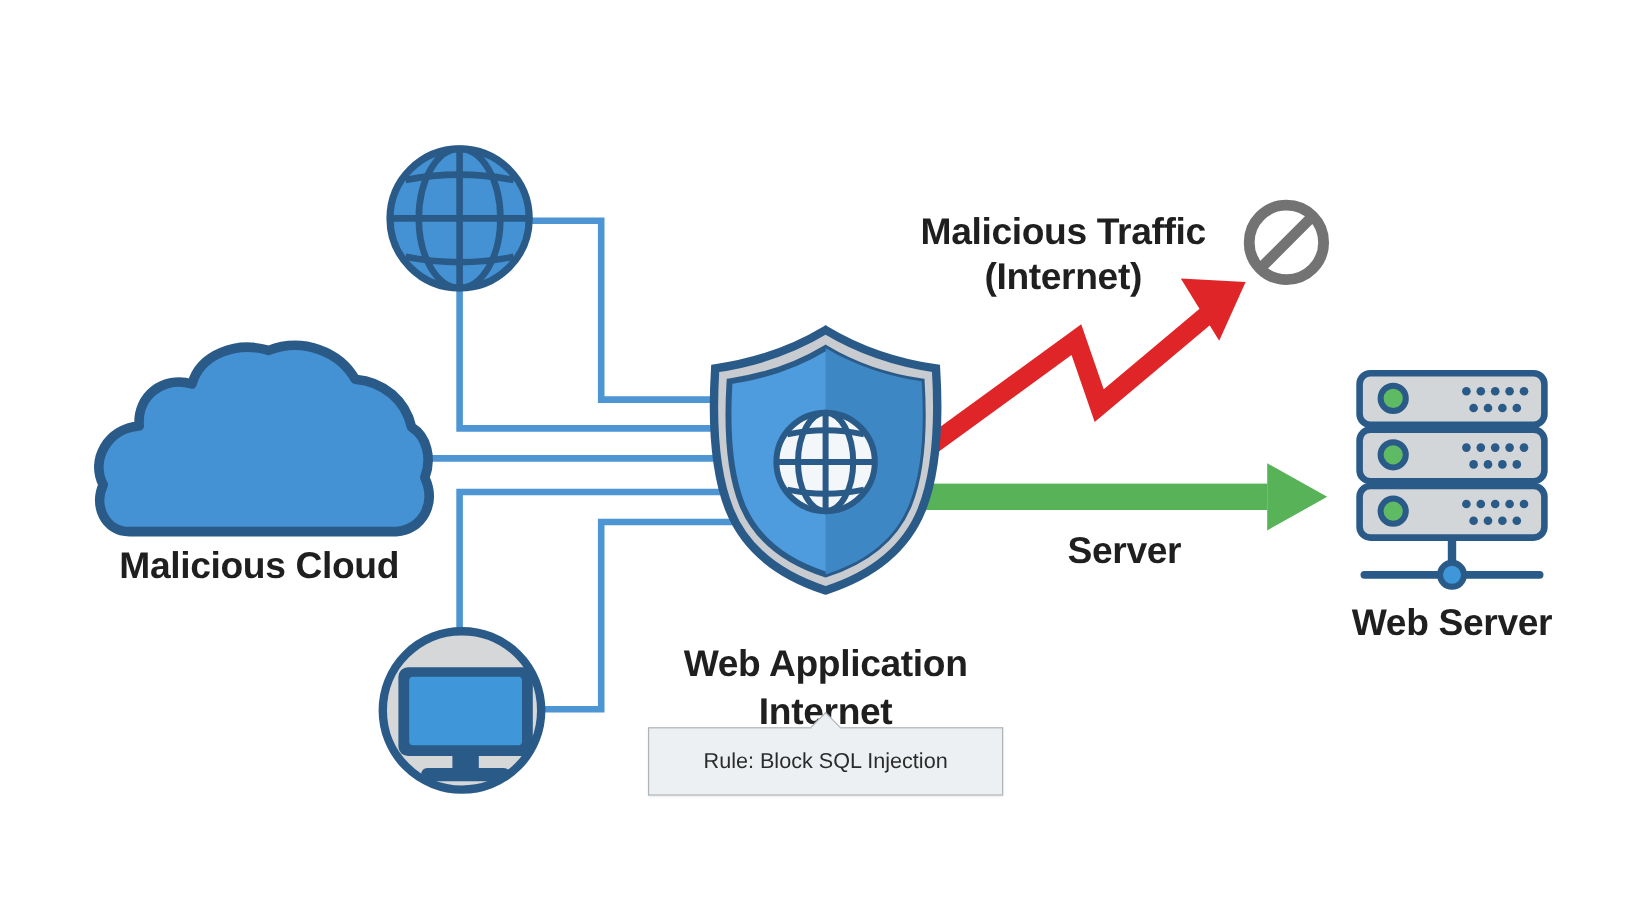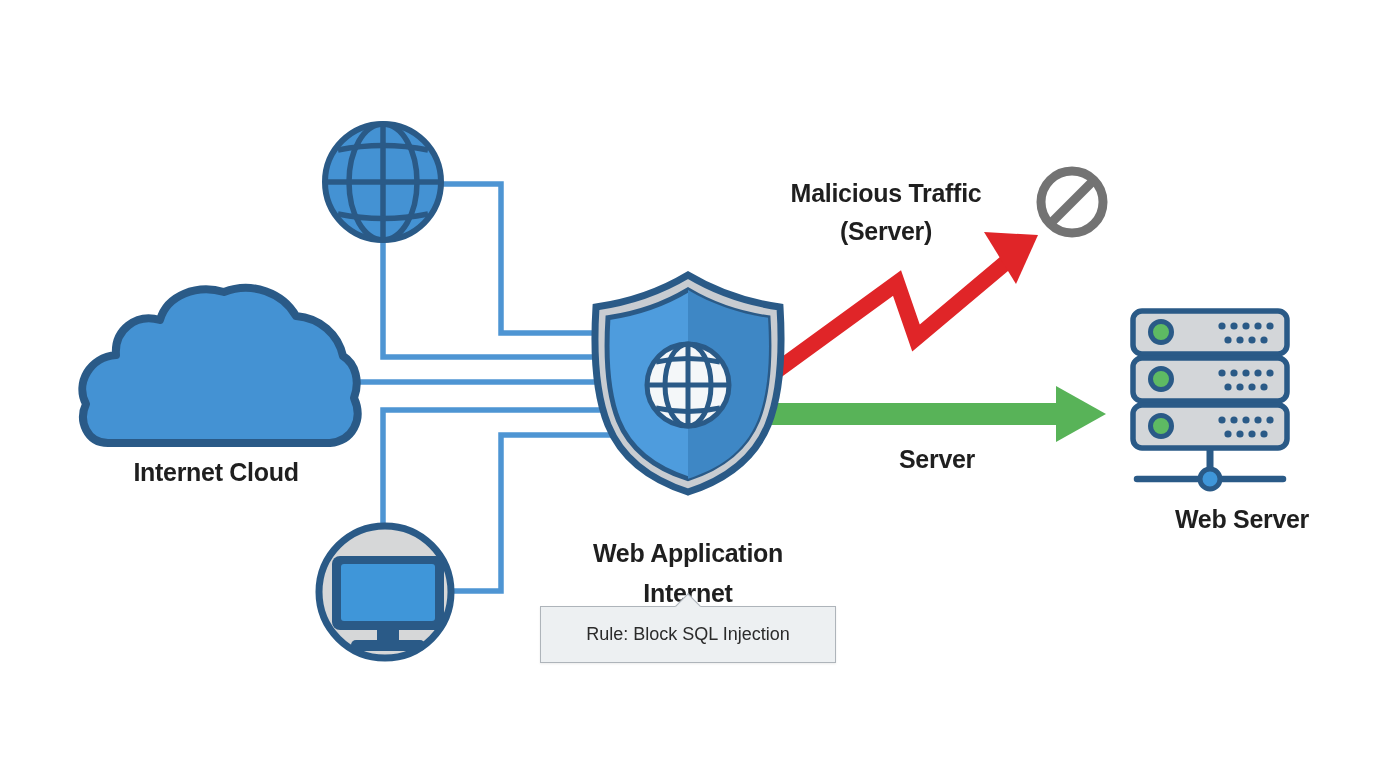--- a/index.html
+++ b/index.html
@@ -6,21 +6,21 @@
   #canvas{
     position:relative;width:1376px;height:768px;overflow:hidden;
     background:var(--c-background,#fff);
     font-family:"Liberation Sans",sans-serif;
   }
   svg{position:absolute;left:0;top:0;}
   .ln{stroke:var(--c-connector_blue);stroke-width:5.5;fill:none;}
   .navy{stroke:var(--c-outline_navy);}
   .lbl{
     position:absolute;transform:translateX(-50%);
-    font-weight:700;font-size:25px;line-height:38px;
+    font-weight:700;font-size:31px;line-height:38px;
     color:var(--c-text_dark);text-align:center;white-space:nowrap;
     letter-spacing:-0.3px;
   }
   .lbl div{white-space:nowrap;}
   #waf-label{line-height:40px;margin-top:31px;}
   #legitimate-label{line-height:36px;}
   .callout{
     position:absolute;left:540px;top:606px;width:294px;height:55px;
     background:var(--c-tooltip_bg);
     border:1.5px solid var(--c-tooltip_border);
@@ -163,36 +163,36 @@
           <circle cx="1252" cy="434" r="3.6"></circle>
           <circle cx="1264" cy="434" r="3.6"></circle>
       </g>
 
       <line x1="1210" y1="448" x2="1210" y2="474" class="navy" style="stroke-width:7;"></line>
       <line x1="1137" y1="479" x2="1283" y2="479" class="navy" style="stroke-width:6.5;stroke-linecap:round;"></line>
       <circle cx="1210" cy="479" r="10" class="navy" style="fill:var(--c-node_dot_blue);stroke-width:5;"></circle>
     </g>
   </svg>
 
-  <div class="lbl" id="internet-cloud-label" style="left:216px;top:453px;">Internet Cloud</div>
+  <div class="lbl" id="internet-cloud-label" style="left:216px;top:453px;">Malicious Cloud</div>
 
   <div class="lbl" id="waf-label" style="left:688px;top:502px;">
     <div>Web Application</div>
     <div>Internet</div>
   </div>
 
   <div class="lbl" id="malicious-label" style="left:886px;top:174px;">
     <div>Malicious Traffic</div>
-    <div>(Server)</div>
+    <div>(Internet)</div>
   </div>
 
   <div class="lbl" id="legitimate-label" style="left:937px;top:441px;">
     <div>Server</div>
   </div>
 
-  <div class="lbl" id="web-server-label" style="left:1210px;top:500px;margin-left:32px;">Web Server</div>
+  <div class="lbl" id="web-server-label" style="left:1210px;top:500px;">Web Server</div>
 
   <div class="callout">
     <span class="callout-pointer"></span>
     <span>Rule: Block SQL Injection</span>
   </div>
 
 </div>
 
 </body></html>

